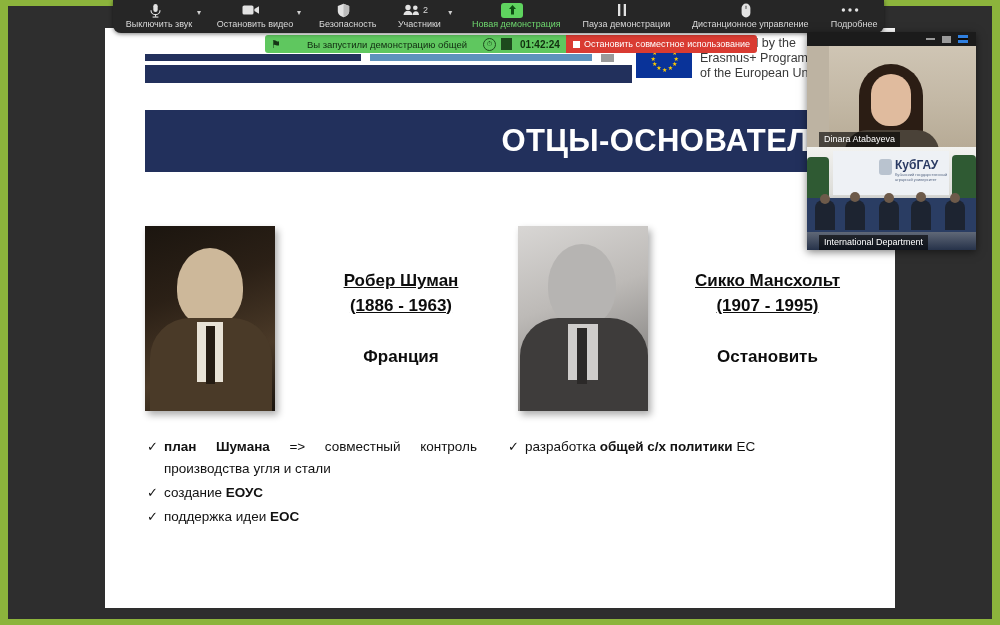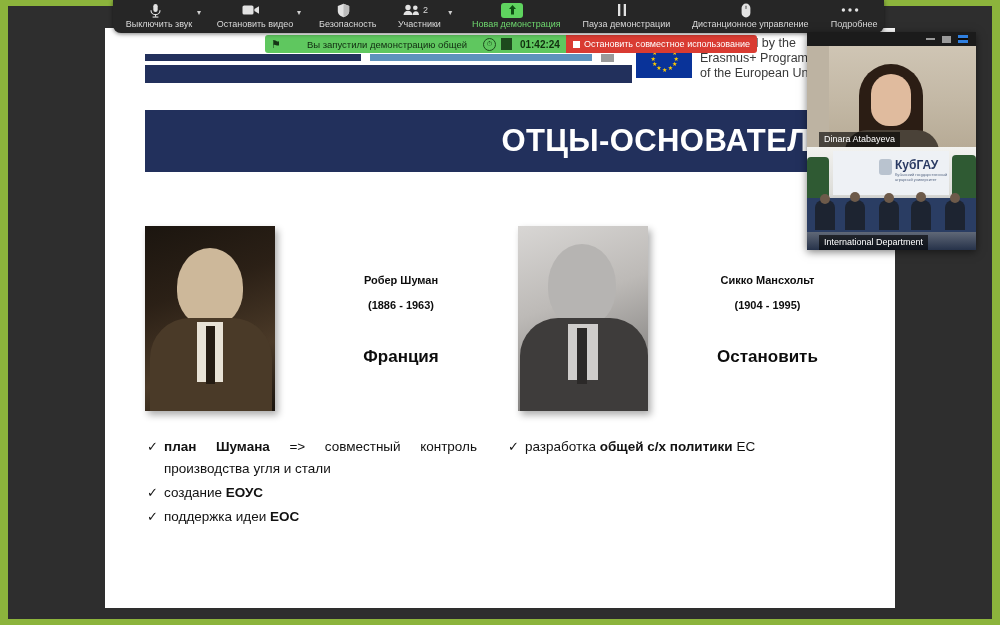--- a/index.html
+++ b/index.html
@@ -121,21 +121,21 @@
   .p2 .ph-head{left:30px;top:18px;width:68px;height:82px;background:#b6b4b2;}
   .p2 .ph-body{position:absolute;left:2px;top:92px;width:128px;height:95px;
     background:#3e3c3b;border-radius:38px 38px 0 0;}
   .p2 .ph-shirt{position:absolute;left:50px;top:98px;width:30px;height:56px;background:#cfcdcb;}
   .p2 .ph-tie{position:absolute;left:59px;top:102px;width:10px;height:56px;background:#2b2928;}
 
   .caption{
     text-align:center;font-weight:bold;color:#0d0d0d;
     font-family:"Liberation Sans",sans-serif;
   }
-  .cap-name{font-size:11px;line-height:25px;}
+  .cap-name{font-size:17px;line-height:25px;text-decoration:underline;}
   .cap-country{font-size:17px;line-height:25px;margin-top:26px;}
 
   
   .bullets{position:absolute;font-size:13.5px;line-height:22px;color:#111;}
   .bul-row{display:flex;align-items:flex-start;margin-bottom:2px;}
   .chk{width:17px;flex:none;font-size:13px;color:#111;line-height:22px;}
   .bul-text{flex:1;}
   .bul-just{text-align:justify;text-align-last:left;}
   .b{font-weight:bold;}
 
@@ -237,21 +237,21 @@
 
       <div class="person" style="left:413px;top:198px;">
         <div class="photo p2">
           <div class="ph-head"></div>
           <div class="ph-body"></div>
           <div class="ph-shirt"></div>
           <div class="ph-tie"></div>
         </div>
         <div class="caption" style="width:215px;margin-left:12px;padding-top:42px;">
           <div class="cap-name">Сикко Мансхольт</div>
-          <div class="cap-name">(1904 - 1995)</div>
+          <div class="cap-name">(1907 - 1995)</div>
           <div class="cap-country">Остановить</div>
         </div>
       </div>
 
       <div class="bullets" id="bullets-left" style="left:42px;top:408px;width:330px;">
           <div class="bul-row">
             <span class="chk">✓</span>
             <span class="bul-text bul-just"><span class="b">план Шумана</span><span> =&gt; совместный контроль производства угля и стали</span></span>
           </div>
           <div class="bul-row">

